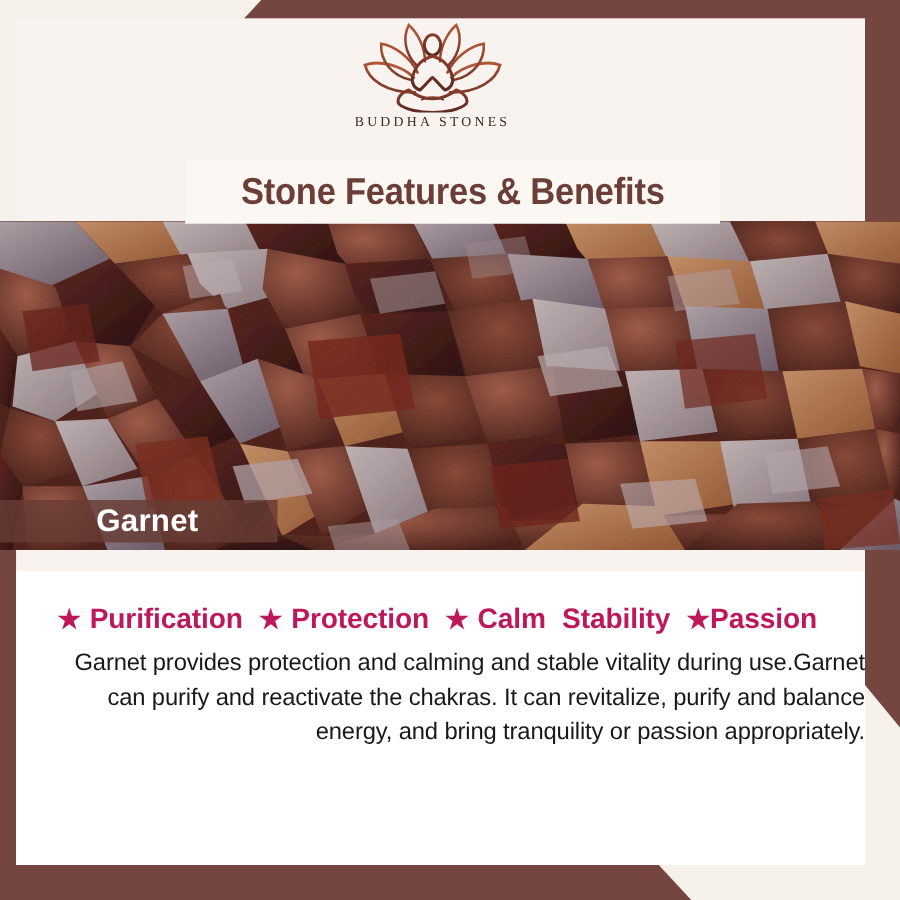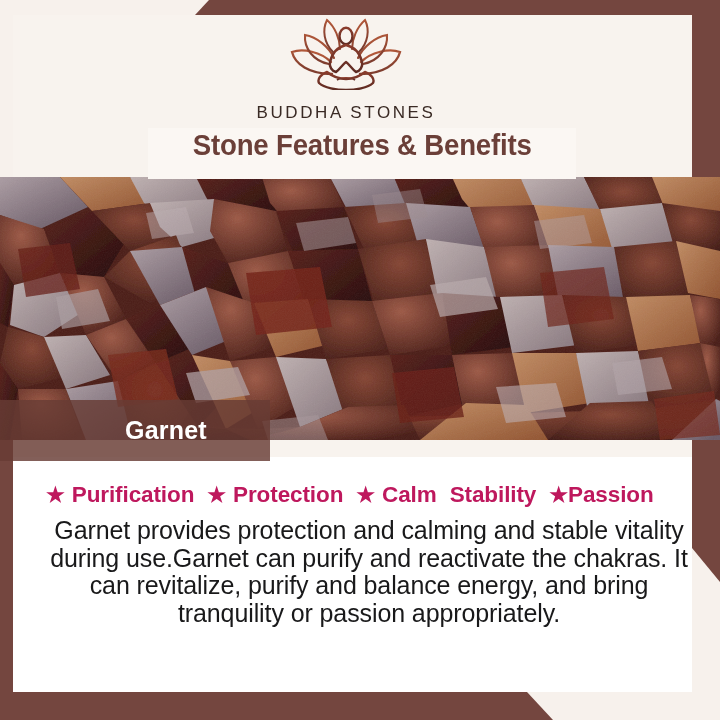--- a/index.html
+++ b/index.html
@@ -62,36 +62,36 @@
     width: 692px;
     text-align: center;
   }
   .logo-mark {
     display: block;
     margin: 0 auto;
     width: 150px;
     height: 78px;
   }
   .brand-name {
-    margin-top: 13px;
-    font-family: Liberation Sans, sans-serif;
-    font-size: 17px;
+    margin-top: 2px;
+    font-family: Liberation Serif, serif;
+    font-size: 11px;
     letter-spacing: 2.6px;
     color: #3a2a24;
     font-weight: 400;
   }
 
   
   .title-banner {
     position: absolute;
     left: 148px; top: 128px;
     width: 428px; height: 51px;
     background: #fbf7f3;
     display: flex;
-    align-items: flex-start;
+    align-items: center;
     justify-content: center;
     z-index: 5;
   }
   .title-banner h1 {
     margin: 0;
     font-size: 30px;
     font-weight: bold;
     color: #6b3f38;
     letter-spacing: -0.2px;
     transform: scaleX(0.92);
@@ -104,26 +104,25 @@
     width: 720px; height: 263px;
     overflow: hidden;
     background: #5d2a22;
   }
   .photo svg { display: block; }
 
   
   .name-tag {
     position: absolute;
     left: 0; top: 400px;
-    width: 222px; height: 61px;
+    width: 222px; height: 34px;
     background: rgba(104, 60, 52, 0.82);
     display: flex;
     align-items: center;
     z-index: 6;
-    padding-left: 48px;
   }
   .name-tag span {
     color: #ffffff;
     font-size: 25px;
     font-weight: bold;
     padding-left: 77px;
     letter-spacing: 0.2px;
   }
 
   
@@ -145,23 +144,23 @@
   }
   .benefits .star { font-size: 21px; }
   .benefits .gap-wide { display: inline-block; width: 13px; }
   .benefits .gap-thin { display: inline-block; width: 7px; }
 
   .body-copy {
     position: absolute;
     left: 33px; top: 60px;
     width: 646px;
     color: #19191a;
-    font-size: 25px;
+    font-size: 19px;
     line-height: 27.5px;
-    text-align: center;
+    text-align: right;
     letter-spacing: -0.1px;
   }
 </style>
 </head>
 <body>
 
 <div id="page">
 
   <div class="frame-top"></div>
   <div class="frame-right"></div>

